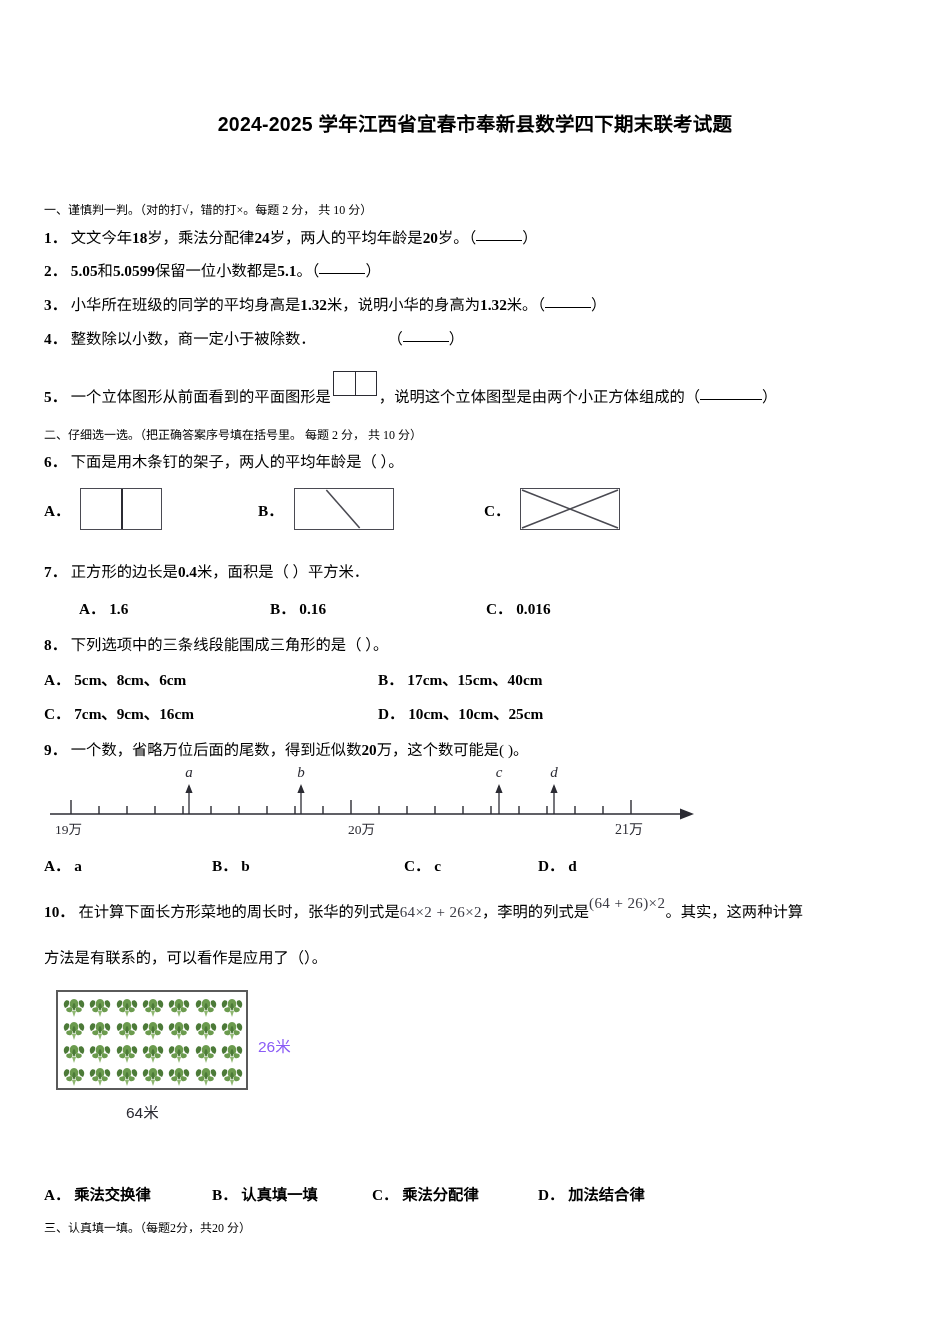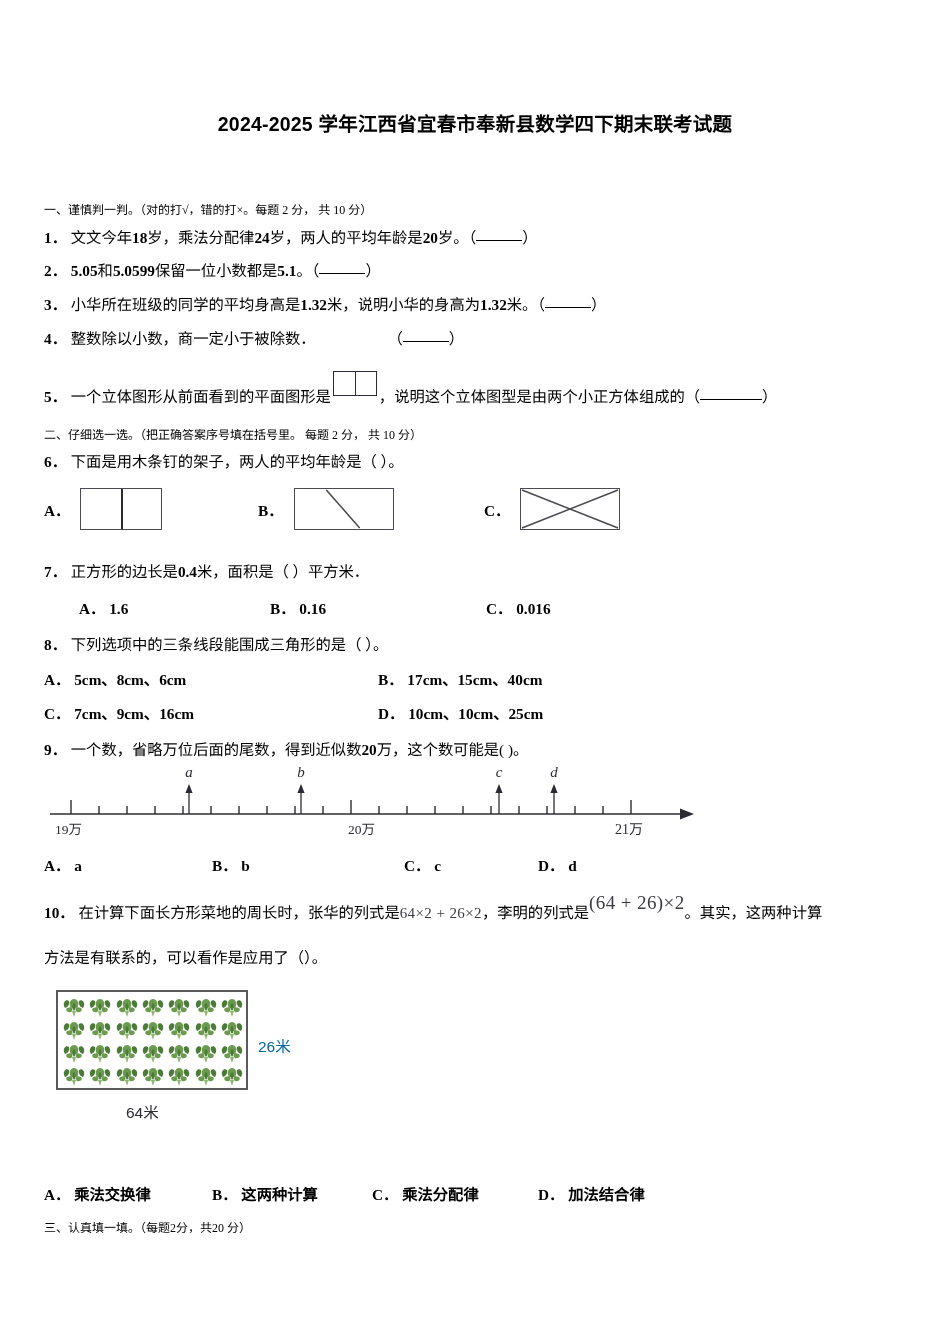--- a/index.html
+++ b/index.html
@@ -118,21 +118,21 @@
   
   .formula {
     font-family: "Liberation Serif", "DejaVu Serif", serif;
     font-size: 15px;
     color: #3b3b44;
     letter-spacing: 0.4px;
   }
   .formula-sup {
     position: relative;
     top: -9px;
-    font-size: 19px;
+    font-size: 15px;
   }
 
   
   .field-wrap {
     position: absolute;
     left: 56px;
     top: 990px;
     width: 260px;
     height: 150px;
   }
@@ -156,21 +156,21 @@
     grid-template-rows: repeat(4, 1fr);
     align-items: center;
     justify-items: center;
   }
   .veg { width: 24px; height: 21px; display: block; }
   .field-label-right {
     position: absolute;
     left: 202px;
     top: 44px;
     font-size: 15.5px;
-    color: #0369a1;
+    color: #8b5cf6;
     font-family: "Liberation Sans", "DejaVu Sans", sans-serif;
   }
   .field-label-bottom {
     position: absolute;
     left: 70px;
     top: 110px;
     font-size: 15.5px;
     color: #2b2b33;
     font-family: "Liberation Sans", "DejaVu Sans", sans-serif;
   }
@@ -627,21 +627,21 @@
     <div class="field-label-right">26米</div>
     <div class="field-label-bottom">64米</div>
   </div>
 
   <div class="line bold" style="left:44px; top:1185px;">
     <span>A．</span>
     <span>乘法交换律</span>
   </div>
   <div class="line bold" style="left:212px; top:1185px;">
     <span>B．</span>
-    <span>这两种计算</span>
+    <span>认真填一填</span>
   </div>
   <div class="line bold" style="left:372px; top:1185px;">
     <span>C．</span>
     <span>乘法分配律</span>
   </div>
   <div class="line bold" style="left:538px; top:1185px;">
     <span>D．</span>
     <span>加法结合律</span>
   </div>
 

